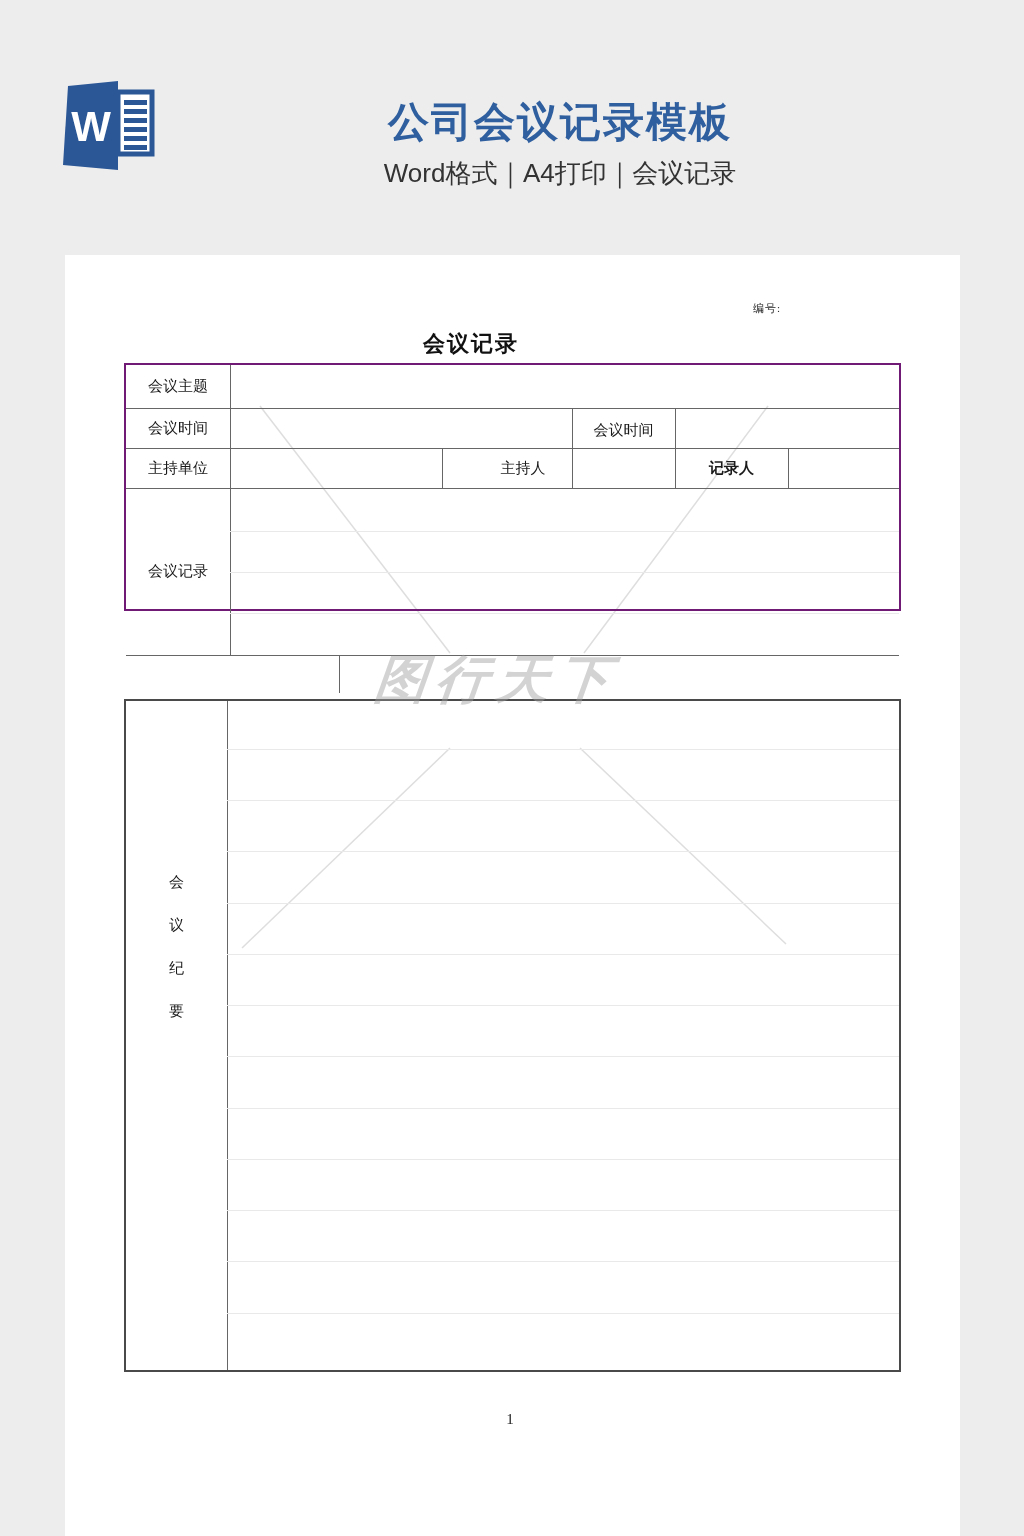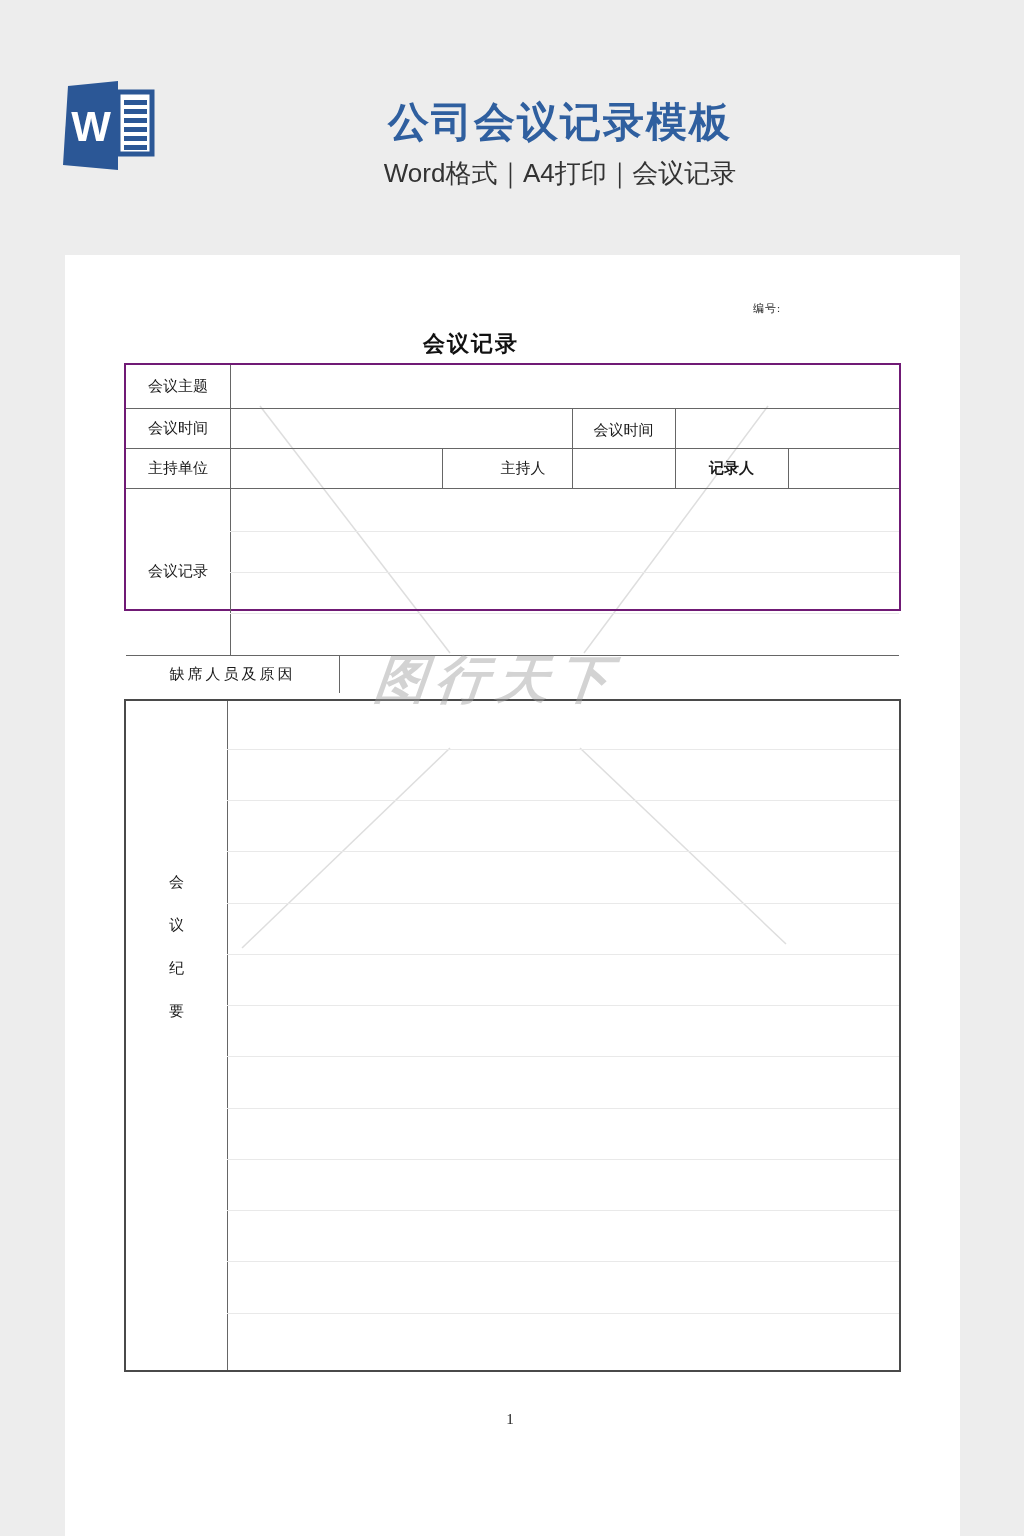--- a/index.html
+++ b/index.html
@@ -118,21 +118,20 @@
     <div class="faint" style="left:104px; top:207px; width:669px;"></div>
     <div class="faint" style="left:104px; top:248px; width:669px;"></div>
 
     <div class="cell-label" style="left:0;     top:0;     width:104px; height:43px;">会议主题</div>
     <div class="cell-label" style="left:0;     top:43px;  width:104px; height:40px;">会议时间</div>
     <div class="cell-label" style="left:446px; top:45px;  width:103px; height:40px;">会议时间</div>
     <div class="cell-label" style="left:0;     top:83px;  width:104px; height:40px;text-align:center;">主持单位</div>
     <div class="cell-label" style="left:332px; top:83px;  width:130px; height:40px;">主持人</div>
     <div class="cell-label" style="left:549px; top:83px;  width:113px; height:40px;font-weight:bold;">记录人</div>
     <div class="cell-label" style="left:0;     top:123px; width:104px; height:167px;">会议记录</div>
-    <div class="cell-label" style="left:0; top:290px; width:213px; height:38px; letter-spacing:3px;">缺席人员及原因</div>
   </div>
 
   <div class="blockB">
     <div class="vline" style="left:101px; top:0; height:669px;"></div>
 
     <div class="faint" style="left:101px; top:48px;  width:672px;"></div>
     <div class="faint" style="left:101px; top:99px;  width:672px;"></div>
     <div class="faint" style="left:101px; top:150px; width:672px;"></div>
     <div class="faint" style="left:101px; top:202px; width:672px;"></div>
     <div class="faint" style="left:101px; top:253px; width:672px;"></div>

